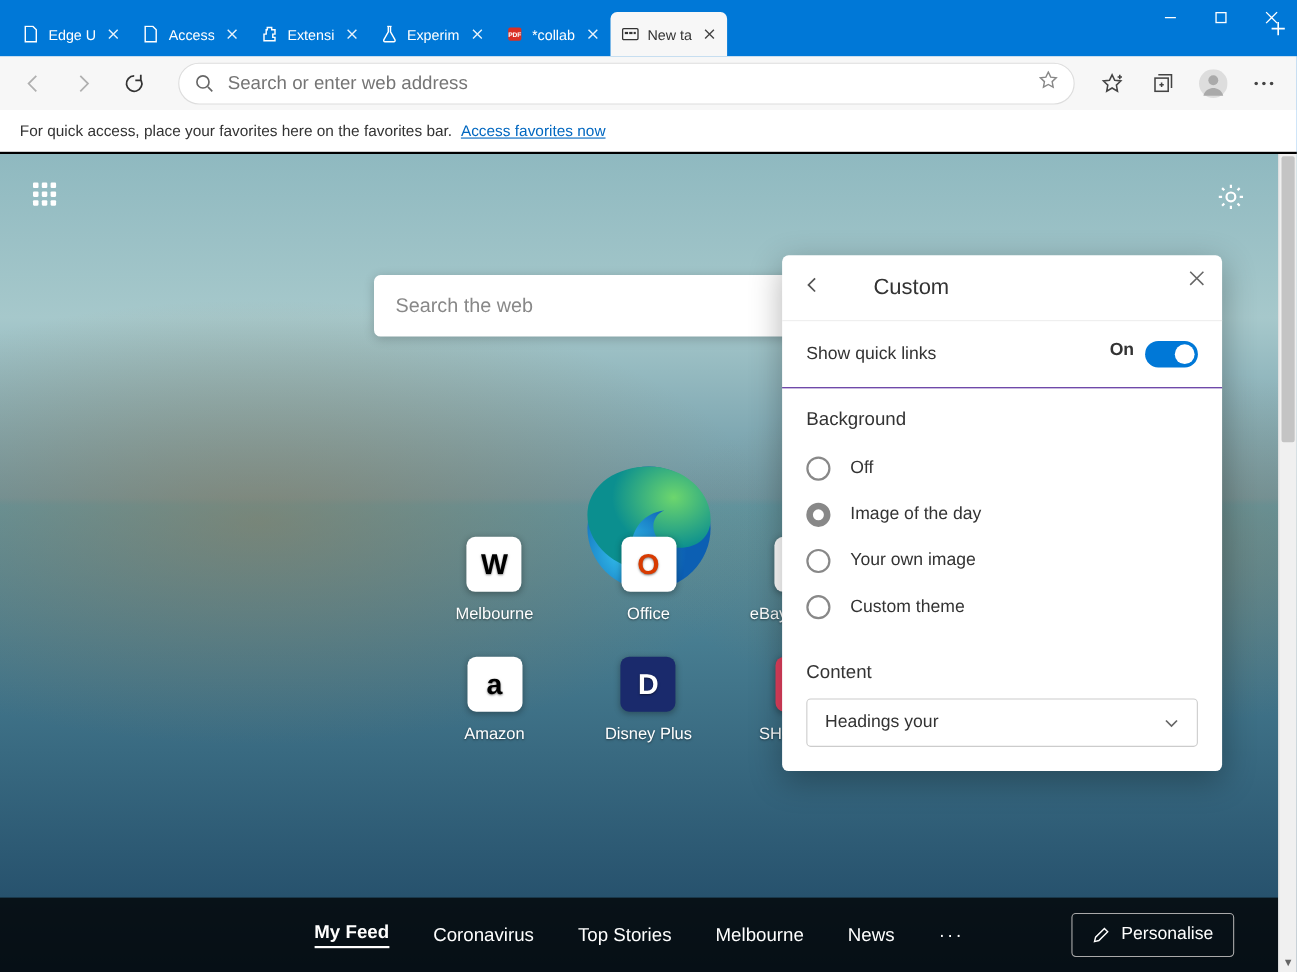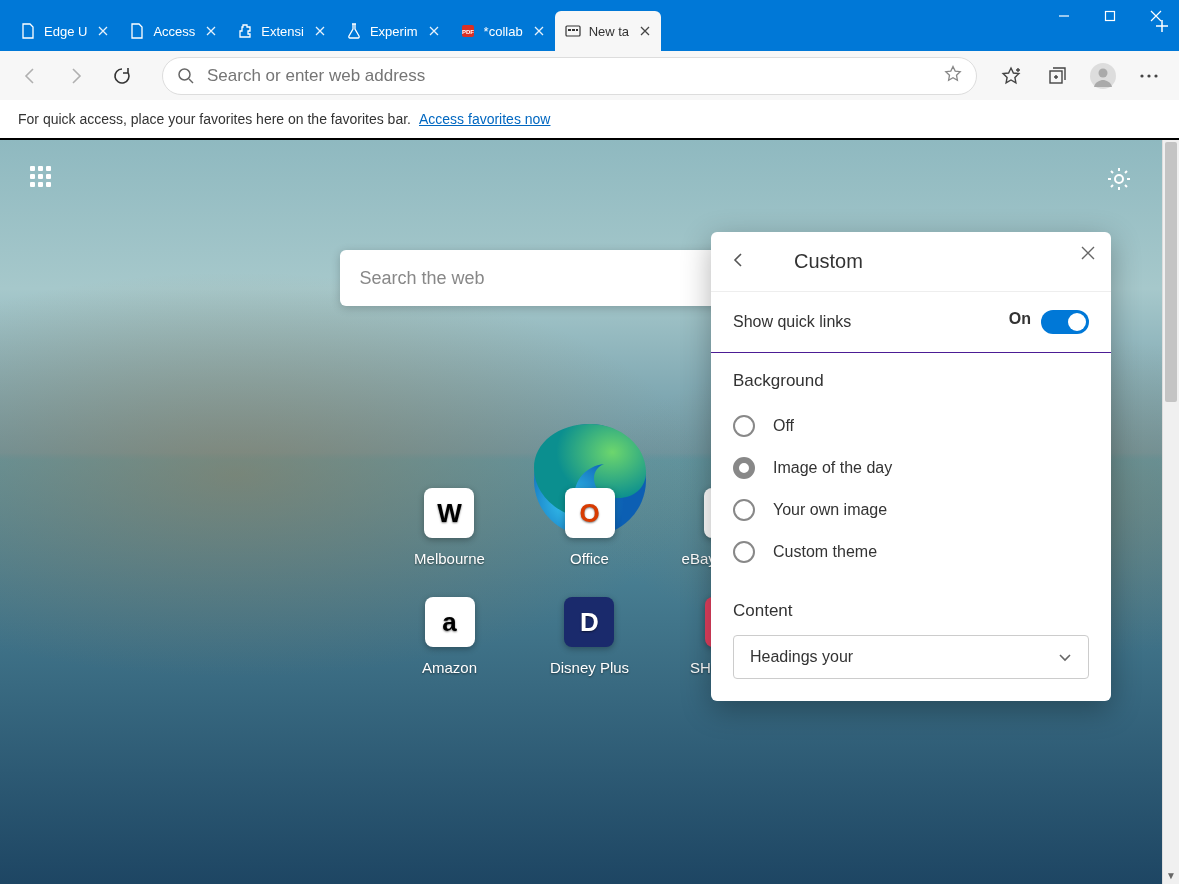--- a/index.html
+++ b/index.html
@@ -353,20 +353,36 @@
       <div class="cp-section-title">Content</div>
     </div>
     <div class="cp-select">
       <span>Headings your</span>
       <svg width="14" height="14" viewBox="0 0 14 14">
           <path d="M2 5l5 5 5-5" fill="none" stroke="#666" stroke-width="1.6"></path>
         </svg>
     </div>
   </div>
 
+  <div class="feedbar">
+    <div id="feed-items" style="display:flex; gap:40px; align-items:center">
+        <span class="feed-item active">My Feed</span>
+        <span class="feed-item">Coronavirus</span>
+        <span class="feed-item">Top Stories</span>
+        <span class="feed-item">Melbourne</span>
+        <span class="feed-item">News</span>
+      </div>
+    <span class="feed-more">···</span>
+    <div class="personalise-btn">
+      <svg width="16" height="16" viewBox="0 0 16 16">
+          <path d="M2 14l1-4 8-8 3 3-8 8-4 1z" fill="none" stroke="#fff" stroke-width="1.3"></path>
+        </svg>
+      <span>Personalise</span>
+    </div>
+  </div>
 
 </div>
 
 <div class="scrollbar">
   <div class="scroll-arrow up">▲</div>
   <div class="scroll-thumb"></div>
   <div class="scroll-arrow down">▼</div>
 </div>
 
 </body></html>

